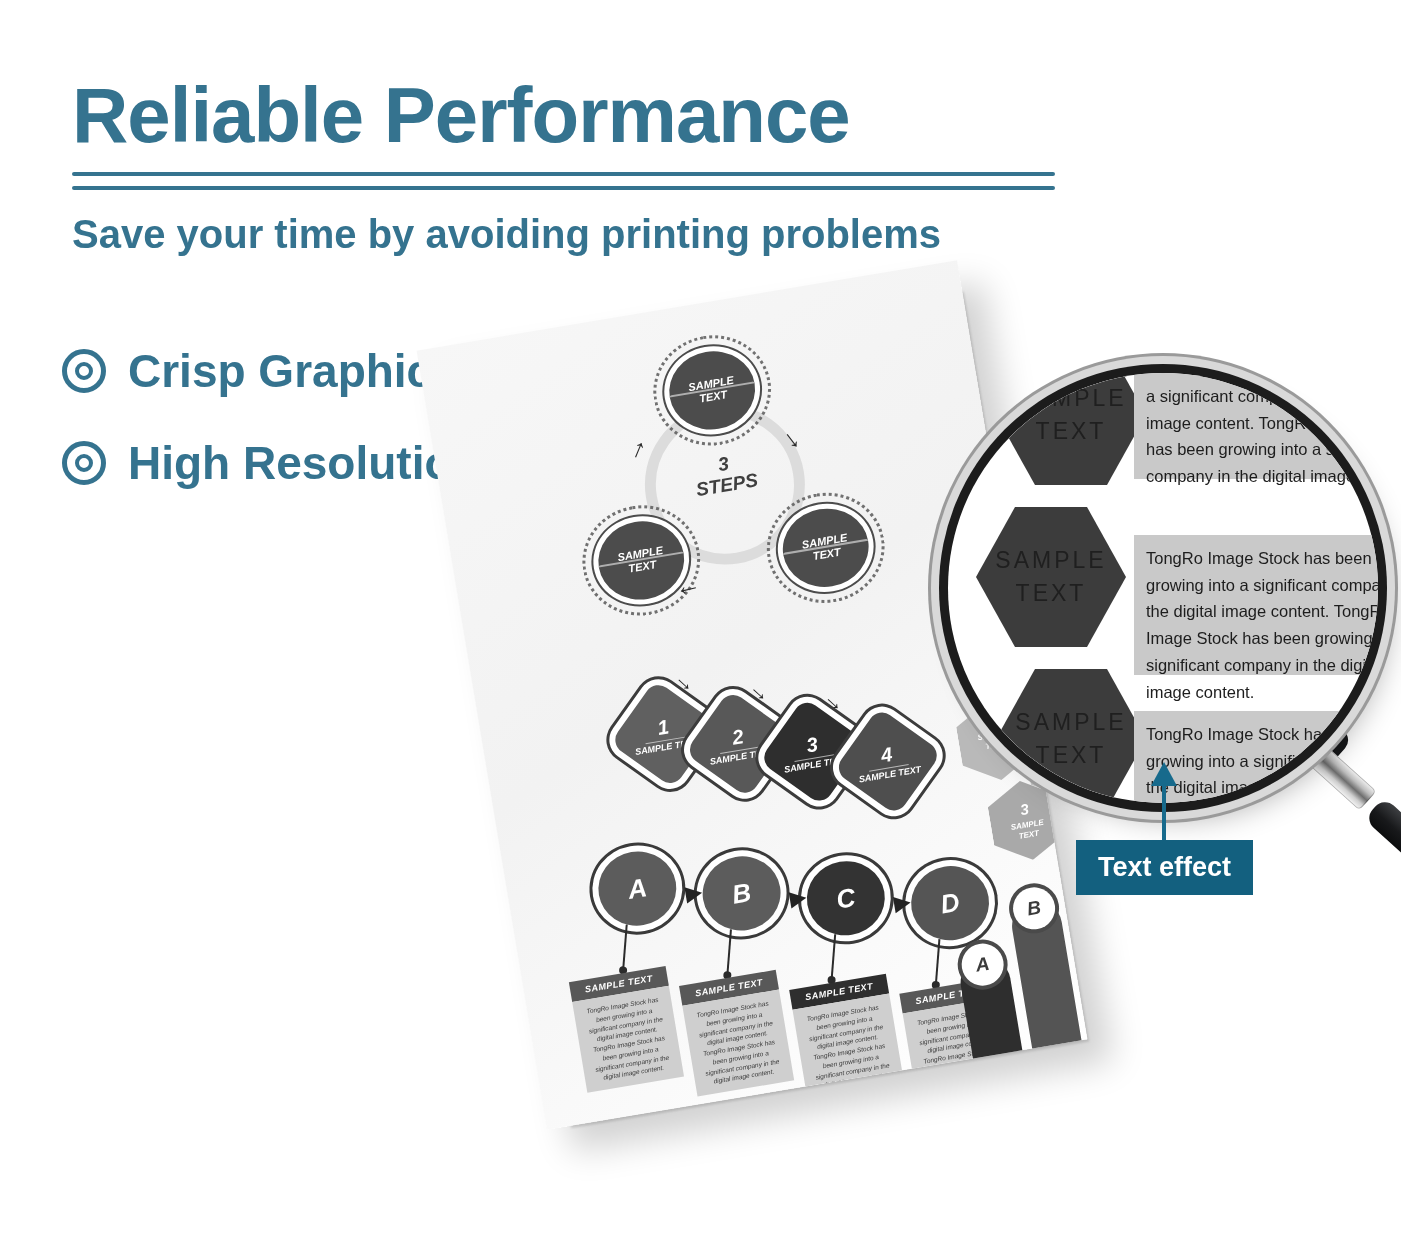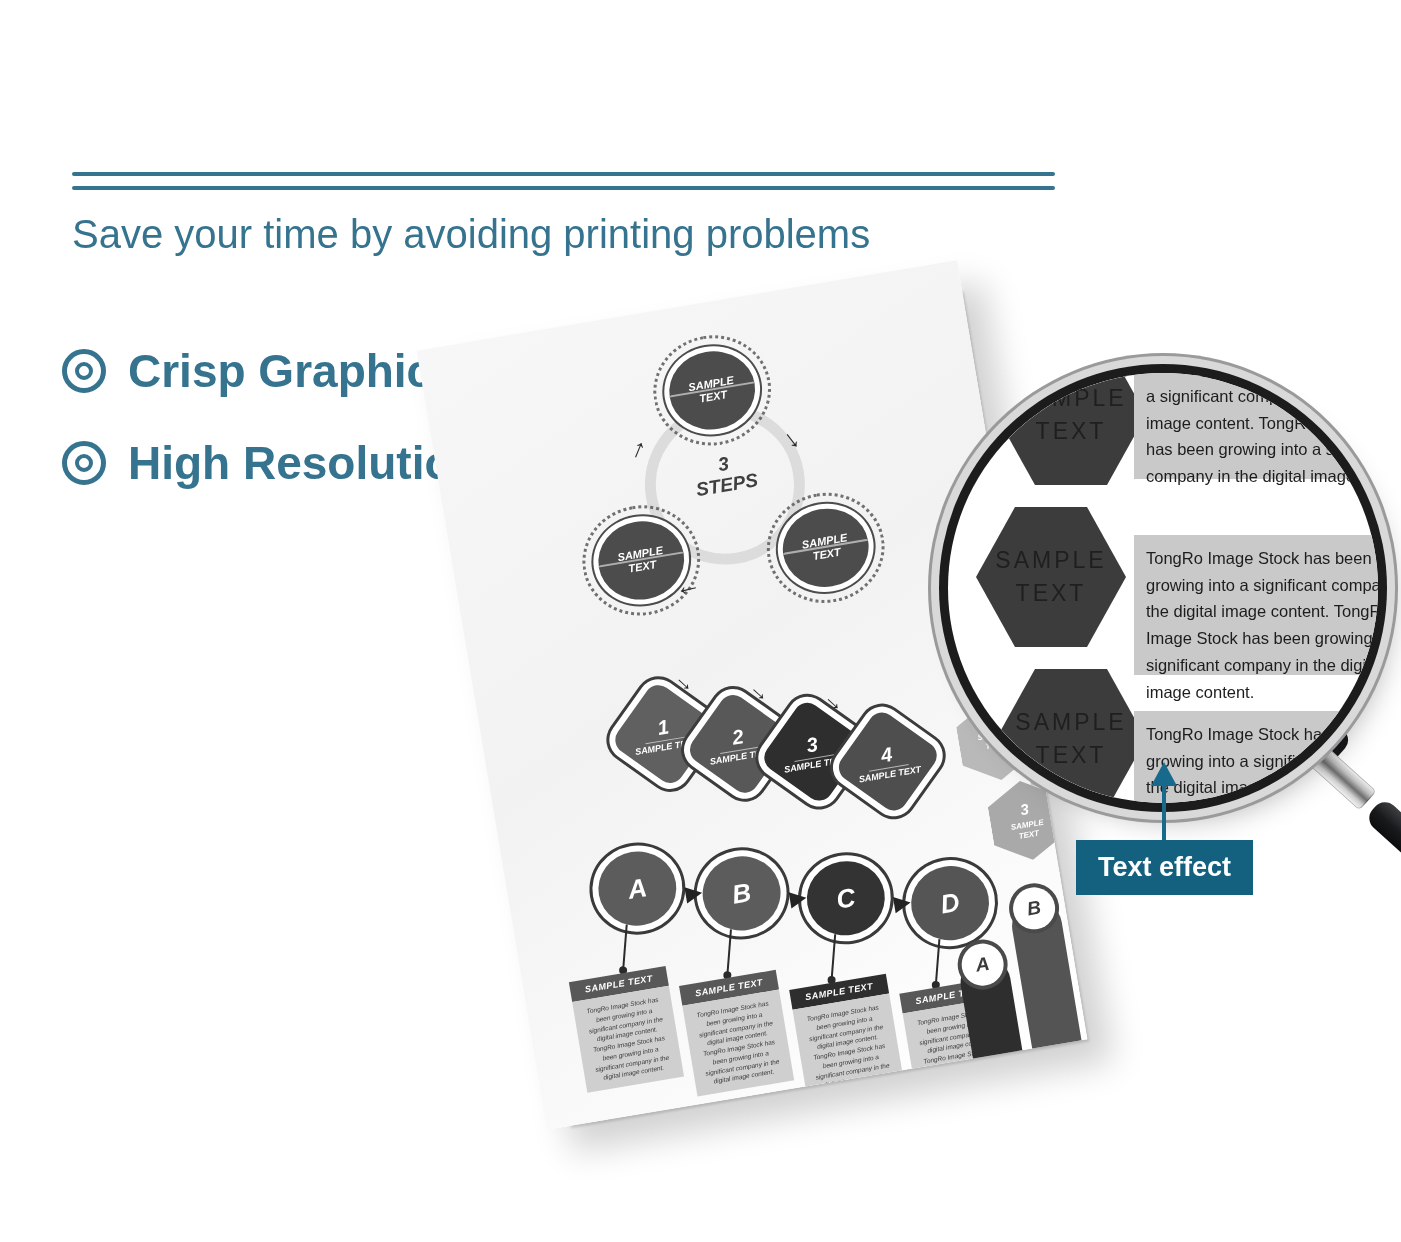--- a/index.html
+++ b/index.html
@@ -17,21 +17,21 @@
     position:absolute;left:72px;top:76px;
     font-size:78px;font-weight:700;letter-spacing:-1px;
     color:#35738F;line-height:1.0;white-space:nowrap;
   }
   .rule{position:absolute;left:72px;width:983px;height:4px;background:#35738F;border-radius:2px;}
   .rule.r1{top:172px;}
   .rule.r2{top:186px;}
 
   .subhead{
     position:absolute;left:72px;top:212px;
-    font-size:40px;font-weight:400;color:#35738F;
+    font-size:40px;font-weight:700;color:#35738F;
     white-space:nowrap;line-height:1.1;
   }
 
   .bullets{position:absolute;left:62px;top:325px;}
   .bullet{display:flex;align-items:center;height:92px;}
   .bullet .ring{
     width:44px;height:44px;border-radius:50%;
     border:5px solid #35738F;box-sizing:border-box;
     position:relative;flex:0 0 auto;margin-right:22px;
   }
@@ -229,20 +229,21 @@
     position:absolute;left:1151px;top:762px;width:0;height:0;
     border-left:13px solid transparent;border-right:13px solid transparent;
     border-bottom:24px solid #176A8C;
   }
 </style>
 </head>
 <body>
 
 <div class="stage">
 
+  <div class="headline">Reliable Performance</div>
   <div class="rule r1"></div>
   <div class="rule r2"></div>
   <div class="subhead">Save your time by avoiding printing problems</div>
 
   <div class="bullets">
     <div class="bullet">
       <span class="ring"></span>
       <span class="btxt">Crisp Graphics</span>
     </div>
     <div class="bullet">

